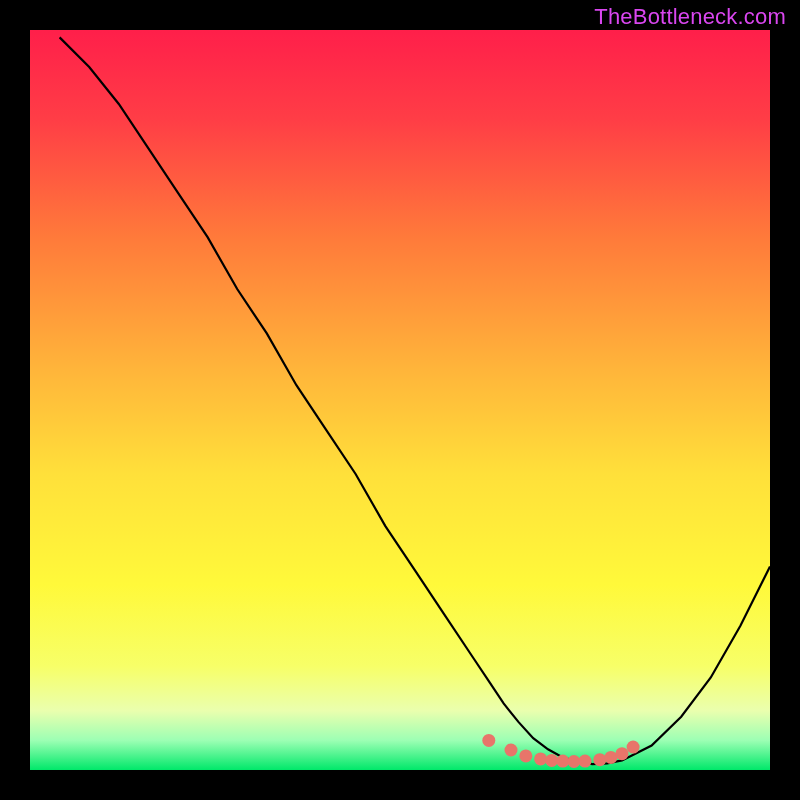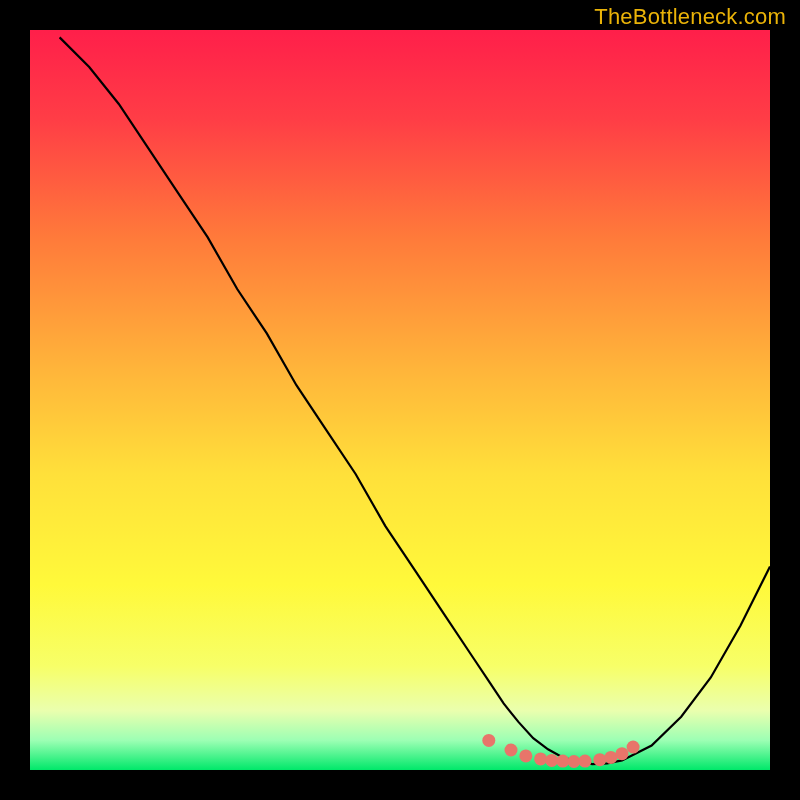--- a/index.html
+++ b/index.html
@@ -14,21 +14,21 @@
   .chart-container {
     position: relative;
     width: 800px;
     height: 800px;
     background: #000;
   }
   .watermark {
     position: absolute;
     top: 4px;
     right: 14px;
-    color: #eab308;
+    color: #d946ef;
     font-size: 22px;
     font-weight: 500;
     letter-spacing: 0.2px;
     z-index: 10;
   }
   .plot-area {
     position: absolute;
     left: 30px;
     top: 30px;
     width: 740px;

